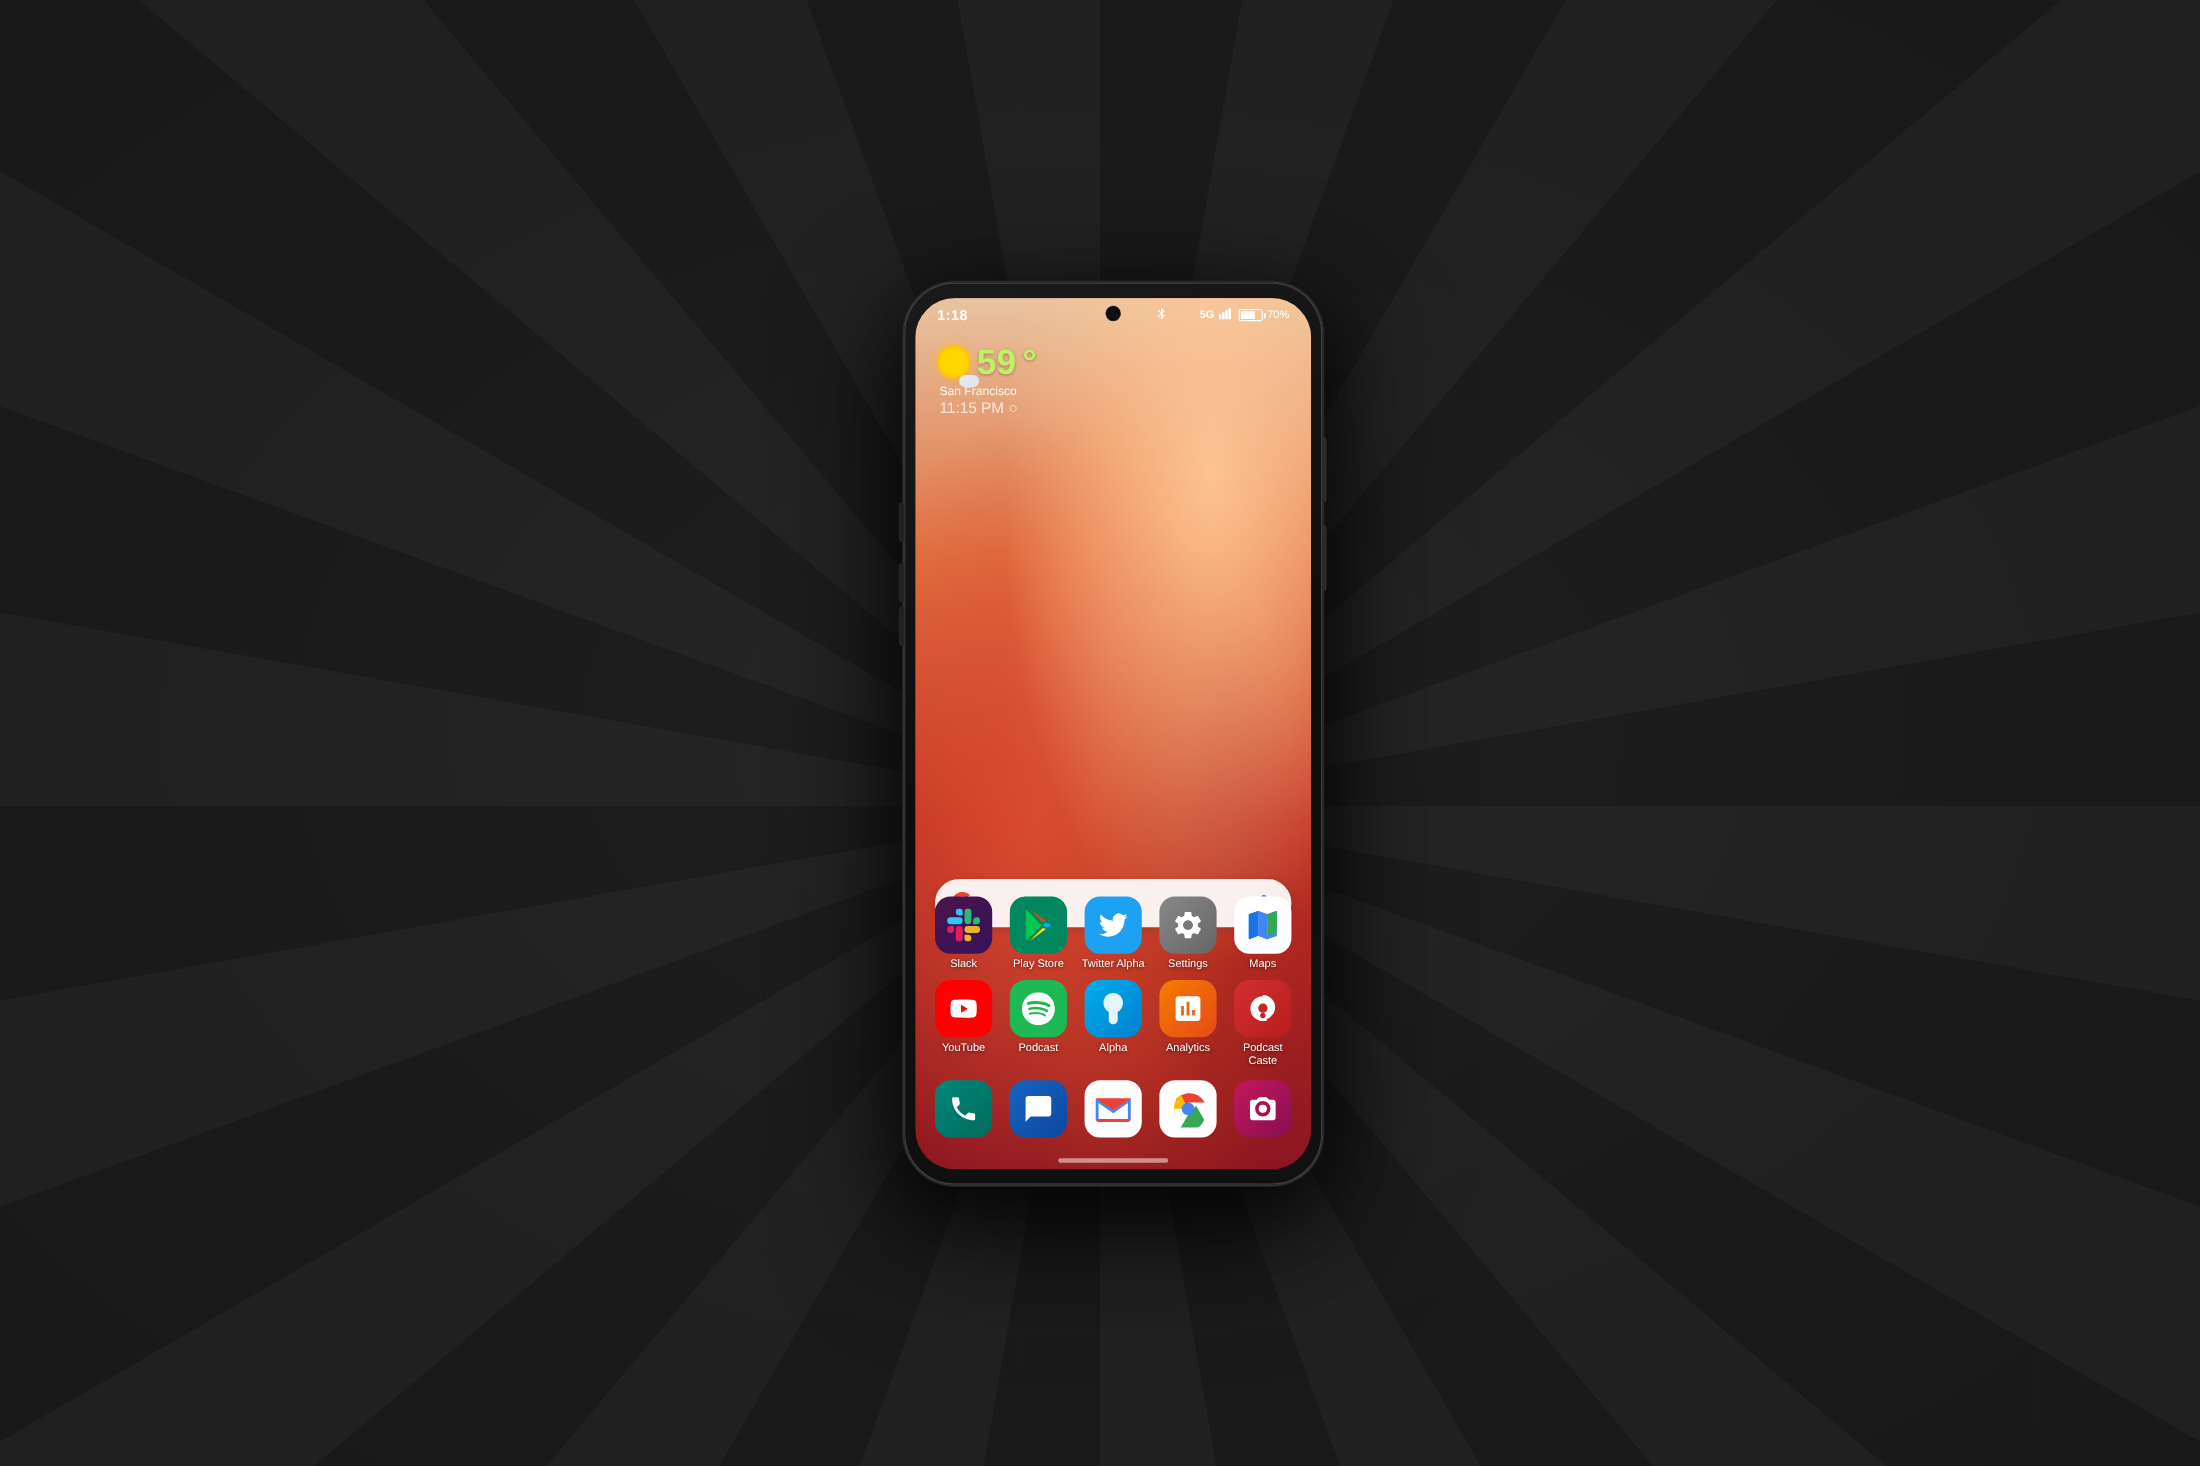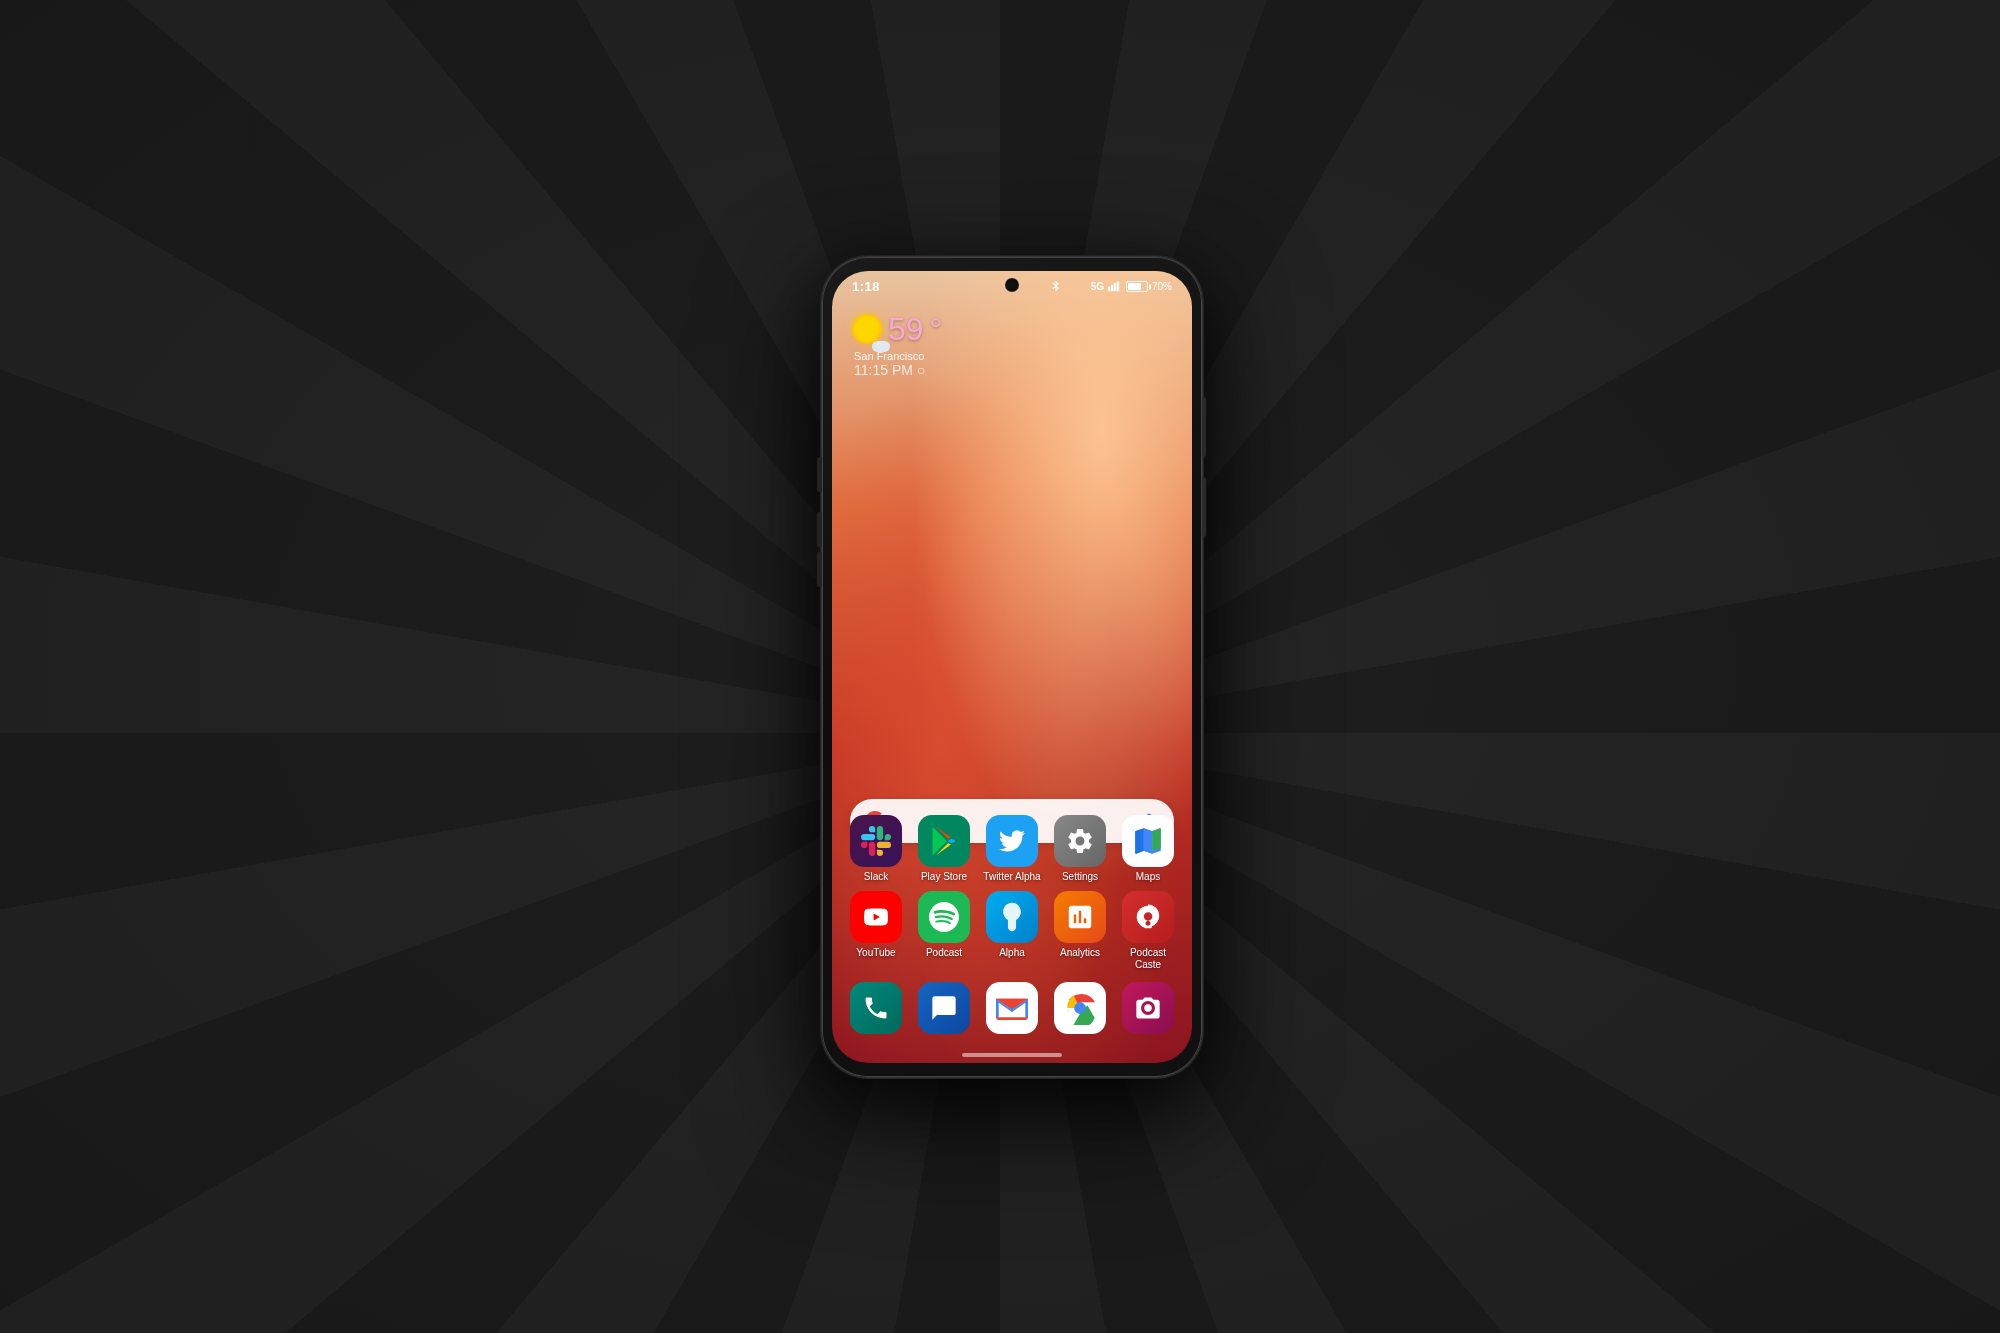--- a/index.html
+++ b/index.html
@@ -172,22 +172,22 @@
       left: 20px;
       color: #fff;
       z-index: 5;
     }
 
     .weather-temp {
       display: flex;
       align-items: center;
       gap: 6px;
       font-size: 32px;
-      font-weight: 400;
-      color: #f9a8d4;
+      font-weight: 700;
+      color: #bef264;
       text-shadow: 0 1px 3px rgba(0,0,0,0.3);
     }
 
     .weather-icon-sun {
       width: 30px;
       height: 30px;
       background: radial-gradient(circle, #FFD700 50%, #FFA500 100%);
       border-radius: 50%;
       box-shadow: 0 0 8px rgba(255,200,0,0.6);
       position: relative;

